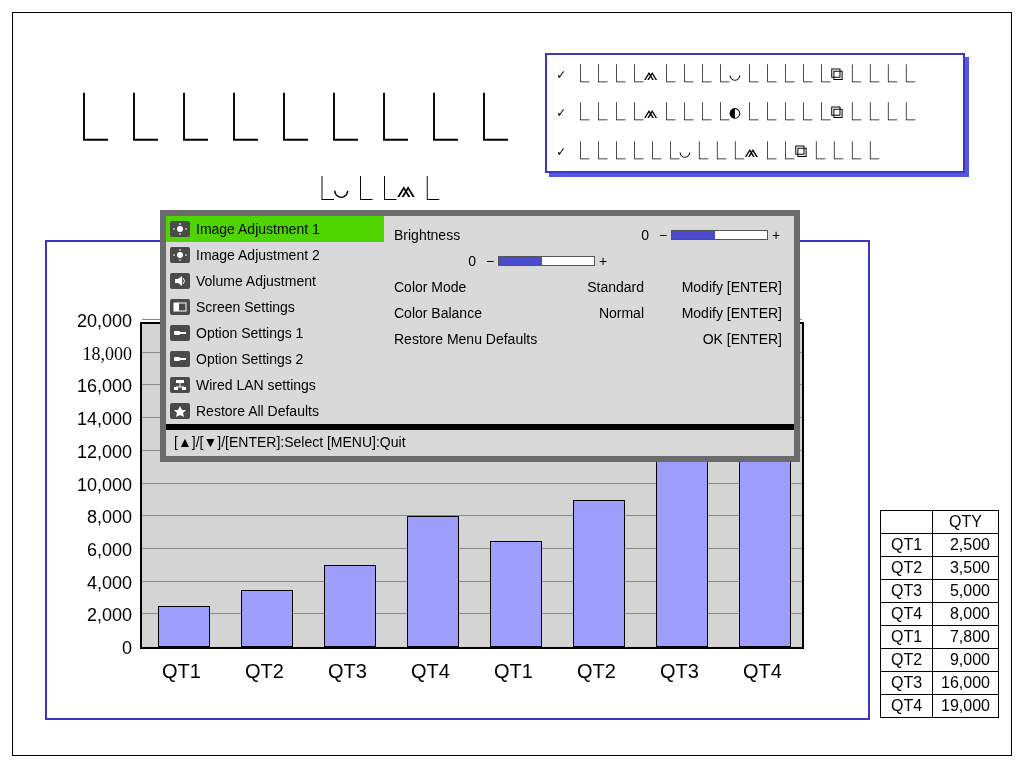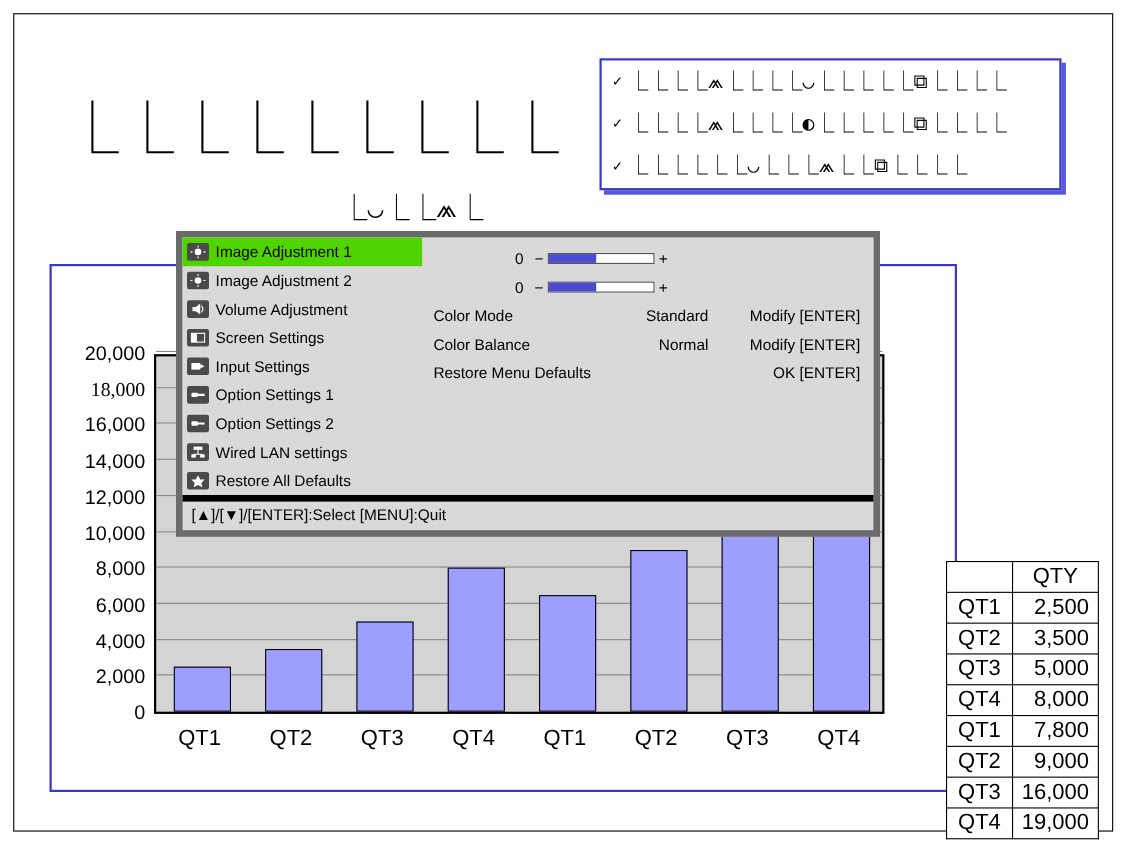--- a/index.html
+++ b/index.html
@@ -9,21 +9,21 @@
   .placeholder-small { position:absolute; left:310px; top:175px; font-size:24px; font-family:"MS PGothic", monospace; }
   .legend-box { position:absolute; top:53px; left:545px; width:420px; height:120px; border:2px solid #3838c0; background:#fff; box-shadow:4px 4px 0 #5656e0; }
   .legend-item { display:flex; align-items:center; height:33%; padding:0 10px; font-size:18px; font-family:"MS PGothic", monospace; }
   .legend-item::before{content:"✓"; margin-right:6px; font-size:14px;}
   .chart-area { position:absolute; top:240px; left:45px; width:825px; height:480px; border:2px solid #3838c0; background:#fff; }
   .yaxis-label { position:absolute; text-align:right; width:70px; font-size:18px; color:#000; }
   .plot { position:absolute; left:140px; top:322px; width:664px; height:327px; border:2px solid #000; background:#d4d4d4; }
   .grid-line { position:absolute; left:0; right:0; height:0; border-top:1px solid #888; }
   .bar { position:absolute; bottom:0; width:52px; background:#9e9eff; border:1px solid #000; }
   .xlabel { position:absolute; top:660px; text-align:center; width:70px; font-size:20px; }
-  .data-table { position:absolute; right:25px; top:510px; border:1px solid #000; border-collapse:collapse; font-size:20px; background:#fff;}
+  .data-table { position:absolute; right:25px; top:510px; border:1px solid #000; border-collapse:collapse; font-size:16px; background:#fff;}
   .data-table td, .data-table th { border:1px solid #000; padding:2px 8px; text-align:right; font-weight:normal;}
   .data-table th { text-align:center; }
   .data-table .catcell{text-align:center; padding:2px 10px;}
   
   .osd { position:absolute; left:160px; top:210px; width:640px; border:6px solid #6b6b6b; background:#d9d9d9; box-shadow:none; }
   .osd-body{ display:flex; }
   .osd-left { width:218px; background:#d9d9d9; }
   .osd-right { flex:1; padding:6px 12px 0 10px; background:#d9d9d9; }
   .menu-item { display:flex; align-items:center; height:26px; padding:0 4px; font-size:14px; color:#000; }
   .menu-item.selected { background:#4fd400; color:#000; }
@@ -188,29 +188,20 @@
             <svg viewBox="0 0 14 12">
               <rect x="1" y="2" width="12" height="8" fill="none" stroke="#fff"></rect>
               <rect x="1" y="2" width="5" height="8" fill="#fff"></rect>
             </svg>
           </span>
           <span>Screen Settings</span>
         </div>
         <div class="menu-item">
           <span class="menu-icon">
             <svg viewBox="0 0 14 12">
-              <rect x="1" y="3" width="8" height="6" fill="#fff"></rect>
-              <polygon points="9,4 13,6 9,8" fill="#fff"></polygon>
-            </svg>
-          </span>
-          <span>Input Settings</span>
-        </div>
-        <div class="menu-item">
-          <span class="menu-icon">
-            <svg viewBox="0 0 14 12">
               <rect x="1" y="4" width="6" height="4" rx="1" fill="#fff"></rect>
               <line x1="7" y1="6" x2="13" y2="6" stroke="#fff" stroke-width="2"></line>
             </svg>
           </span>
           <span>Option Settings 1</span>
         </div>
         <div class="menu-item">
           <span class="menu-icon">
             <svg viewBox="0 0 14 12">
               <rect x="1" y="4" width="6" height="4" rx="1" fill="#fff"></rect>
@@ -235,20 +226,21 @@
           <span class="menu-icon">
             <svg viewBox="0 0 14 12">
               <polygon points="7,1 9,5 13,5 10,8 11,12 7,10 3,12 4,8 1,5 5,5" fill="#fff"></polygon>
             </svg>
           </span>
           <span>Restore All Defaults</span>
         </div>
       </div>
     <div class="osd-right">
       <div class="opt-row">
+        <span class="opt-label">Brightness</span>
         <span class="opt-val">0</span>
         <span class="slider">
             <span class="minus">−</span>
             <span class="track">
               <span class="fill" id="fill-bright" style="width: 45%;"></span>
             </span>
             <span class="plus">+</span>
           </span>
       </div>
       <div class="opt-row">

